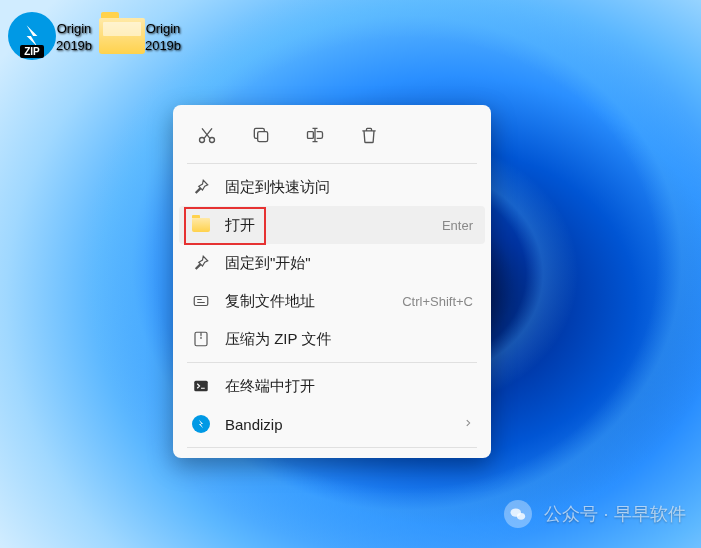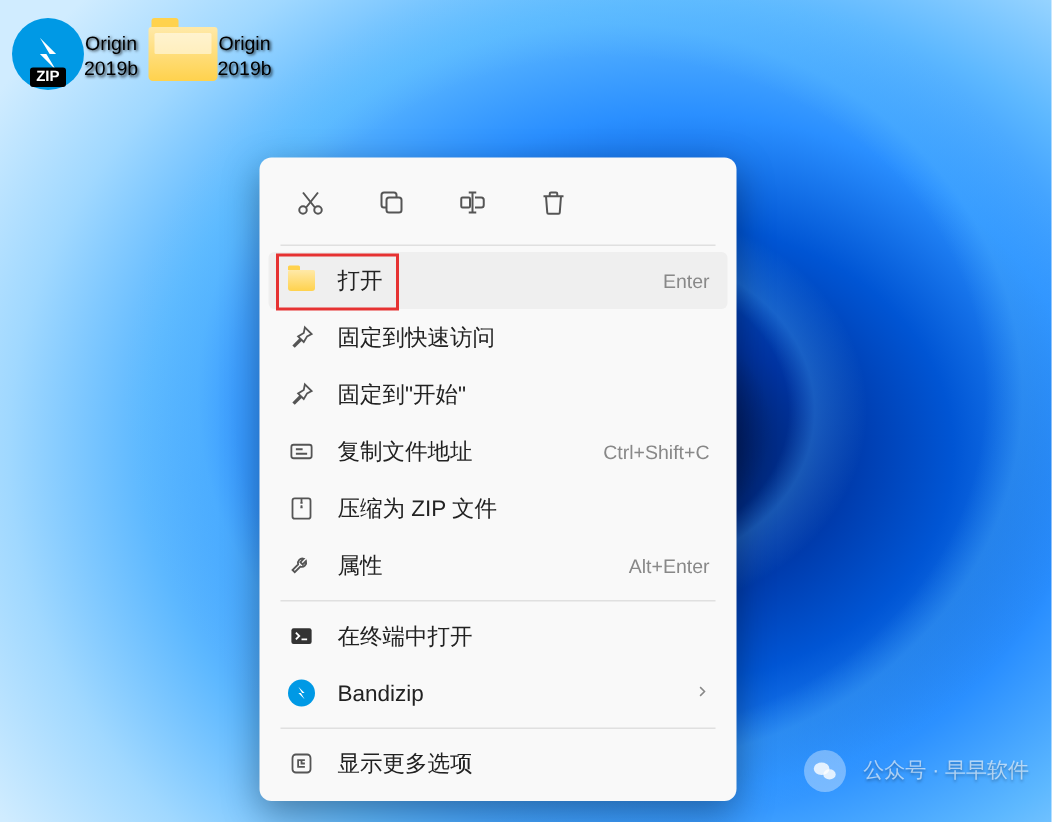--- a/index.html
+++ b/index.html
@@ -190,21 +190,21 @@
       border-radius: 1px;
     }
 
     .watermark {
       position: absolute;
       right: 15px;
       bottom: 20px;
       display: flex;
       align-items: center;
       color: rgba(255,255,255,0.6);
-      font-size: 14px;
+      font-size: 18px;
       z-index: 5;
       text-shadow: 0 1px 2px rgba(0,0,0,0.3);
     }
     .watermark-icon {
       width: 28px;
       height: 28px;
       border-radius: 50%;
       background: rgba(255,255,255,0.35);
       margin-right: 12px;
       display:flex;
@@ -261,44 +261,44 @@
     </div>
     <div class="action-btn">
       <svg width="20" height="20" viewBox="0 0 24 24" fill="none" stroke="currentColor" stroke-width="1.6">
           <path d="M4 7 h16 M9 7 V5 a1 1 0 0 1 1-1 h4 a1 1 0 0 1 1 1 v2 M6 7 l1 13 a1 1 0 0 0 1 1 h8 a1 1 0 0 0 1-1 l1-13"></path>
         </svg>
     </div>
   </div>
 
   <div class="divider"></div>
 
+  <div class="menu-item">
+    <span class="menu-icon">
+      <svg width="18" height="18" viewBox="0 0 24 24" fill="none" stroke="currentColor" stroke-width="1.6">
+          <path d="M15 3 l6 6 -4 2 -3 5 -2 -2 -6 6 -1 -1 6 -6 -2 -2 5 -3 z"></path>
+        </svg>
+    </span>
+    <span class="menu-label">固定到快速访问</span>
+  </div>
+
   <div class="menu-item highlighted">
     <div class="highlight-box"></div>
     <span class="menu-icon">
         <div class="folder-small"></div>
       </span>
     <span class="menu-label">打开</span>
     <span class="menu-shortcut">Enter</span>
   </div>
 
   <div class="menu-item">
     <span class="menu-icon">
       <svg width="18" height="18" viewBox="0 0 24 24" fill="none" stroke="currentColor" stroke-width="1.6">
           <path d="M15 3 l6 6 -4 2 -3 5 -2 -2 -6 6 -1 -1 6 -6 -2 -2 5 -3 z"></path>
         </svg>
     </span>
-    <span class="menu-label">固定到快速访问</span>
-  </div>
-
-  <div class="menu-item">
-    <span class="menu-icon">
-      <svg width="18" height="18" viewBox="0 0 24 24" fill="none" stroke="currentColor" stroke-width="1.6">
-          <path d="M15 3 l6 6 -4 2 -3 5 -2 -2 -6 6 -1 -1 6 -6 -2 -2 5 -3 z"></path>
-        </svg>
-    </span>
     <span class="menu-label">固定到"开始"</span>
   </div>
 
   <div class="menu-item">
     <span class="menu-icon">
       <svg width="18" height="18" viewBox="0 0 24 24" fill="none" stroke="currentColor" stroke-width="1.6">
           <rect x="3" y="6" width="18" height="12" rx="2"></rect>
           <path d="M7 10 h6 M7 14 h10"></path>
         </svg>
     </span>
@@ -309,29 +309,20 @@
   <div class="menu-item">
     <span class="menu-icon">
       <svg width="18" height="18" viewBox="0 0 24 24" fill="none" stroke="currentColor" stroke-width="1.6">
           <rect x="4" y="3" width="16" height="18" rx="2"></rect>
           <path d="M12 3 v4 M11 7 h2 M12 9 v2 M11 11 h2"></path>
         </svg>
     </span>
     <span class="menu-label">压缩为 ZIP 文件</span>
   </div>
 
-  <div class="menu-item">
-    <span class="menu-icon">
-      <svg width="18" height="18" viewBox="0 0 24 24" fill="none" stroke="currentColor" stroke-width="1.6">
-          <path d="M14 6 a4 4 0 0 0 -5 5 l-5 5 2 2 5 -5 a4 4 0 0 0 5 -5 l-3 3 -2 -2 z"></path>
-        </svg>
-    </span>
-    <span class="menu-label">属性</span>
-    <span class="menu-shortcut">Alt+Enter</span>
-  </div>
 
   <div class="divider"></div>
 
   <div class="menu-item">
     <span class="menu-icon">
       <svg width="18" height="18" viewBox="0 0 24 24" fill="#333">
           <rect x="3" y="5" width="18" height="14" rx="2"></rect>
           <path d="M7 9 l3 3 -3 3 M12 15 h5" stroke="#fff" stroke-width="1.6" fill="none"></path>
         </svg>
     </span>
@@ -349,30 +340,20 @@
     <span class="menu-label">Bandizip</span>
     <span class="menu-chevron">
       <svg width="10" height="10" viewBox="0 0 24 24" fill="none" stroke="currentColor" stroke-width="2.5">
           <path d="M9 5 l7 7 -7 7"></path>
         </svg>
     </span>
   </div>
 
   <div class="divider"></div>
 
-  <div class="menu-item">
-    <span class="menu-icon">
-      <svg width="18" height="18" viewBox="0 0 24 24" fill="none" stroke="currentColor" stroke-width="1.6">
-          <rect x="4" y="4" width="16" height="16" rx="3"></rect>
-          <path d="M15 9 H9 v6 h6"></path>
-          <path d="M12 9 v3 h3"></path>
-        </svg>
-    </span>
-    <span class="menu-label">显示更多选项</span>
-  </div>
 
 </div>
 
 <div class="watermark">
   <div class="watermark-icon">
     <svg width="18" height="18" viewBox="0 0 24 24" fill="rgba(255,255,255,0.8)">
         <ellipse cx="9" cy="10" rx="7" ry="5.5"></ellipse>
         <ellipse cx="16" cy="15" rx="5.5" ry="4.5"></ellipse>
       </svg>
   </div>

